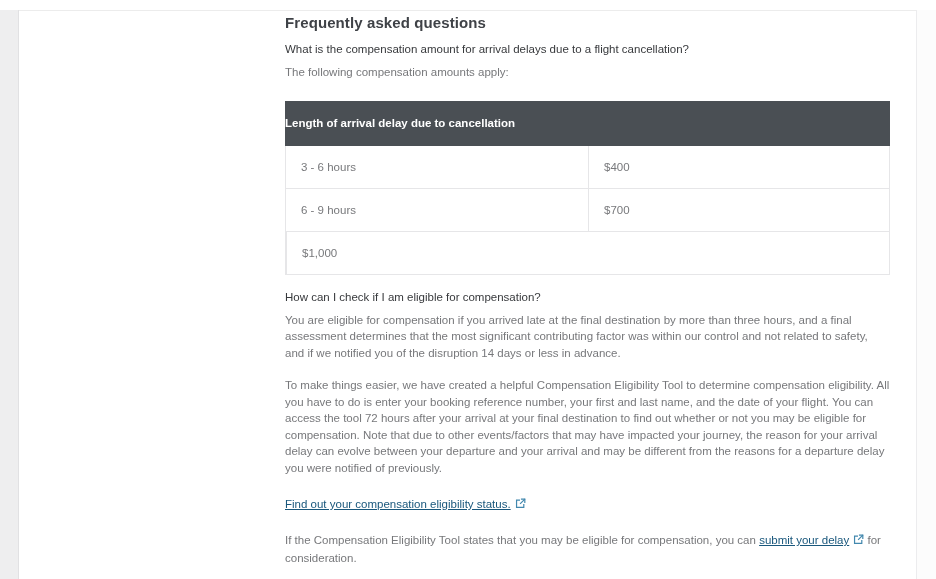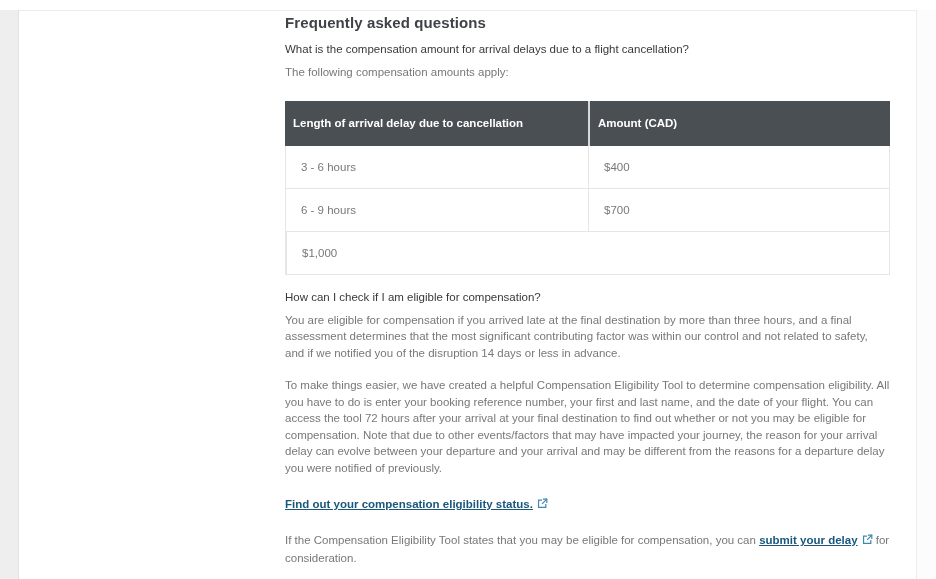--- a/index.html
+++ b/index.html
@@ -44,39 +44,39 @@
   .intro-text { margin-bottom: 20px; }
 
   
   .comp-table { width: 605px; margin: 0 0 16px 0; }
   .thead {
     display: grid; grid-template-columns: 303px 302px;
     background: #4a4f54;
   }
   .th {
     height: 45px; display: flex; align-items: center;
-    padding: 0 8px; box-sizing: border-box;
+    padding: 0 0; box-sizing: border-box;
     color: #ffffff; font-size: 11.5px; font-weight: 700;
   }
   .th.col2 { border-left: 2px solid #d8d9da; }
   .tbody { border: 1px solid #e6e6e8; border-top: none; }
   .trow {
     display: grid; grid-template-columns: 302px 301px;
     border-bottom: 1px solid #e6e6e8;
   }
   .trow:last-child { border-bottom: none; }
   .td {
     height: 42px; display: flex; align-items: center;
     padding: 14px 15px; box-sizing: border-box;
     color: #77787b; font-size: 11.5px;
   }
   .td.col2 { border-left: 1px solid #e6e6e8; }
 
   a.ext-link {
-    color: #19577c; font-weight: 700; font-size: 11.5px;
+    color: #19577c; font-weight: 400; font-size: 11.5px;
     text-decoration: underline; cursor: pointer;
   }
   .link-line { margin: 18px 0 20px 0; }
   .ext-icon {
     display: inline-block; vertical-align: -1px; margin-left: 4px;
   }
   .final-para a.ext-link { font-size: 11.5px; }
 </style>
 </head>
 <body>
@@ -89,21 +89,20 @@
 
   <h2 class="page-title">Frequently asked questions</h2>
 
   <p class="question">What is the compensation amount for arrival delays due to a flight cancellation?</p>
 
   <p class="body-text intro-text">The following compensation amounts apply:</p>
 
   <div class="comp-table">
     <div class="thead">
       <div class="th">Length of arrival delay due to cancellation</div>
-      <div class="th col2">Amount (CAD)</div>
     </div>
     <div class="tbody">
       <div class="trow">
         <div class="td">3 - 6 hours</div>
         <div class="td col2">$400</div>
       </div>
       <div class="trow">
         <div class="td">6 - 9 hours</div>
         <div class="td col2">$700</div>
       </div>

